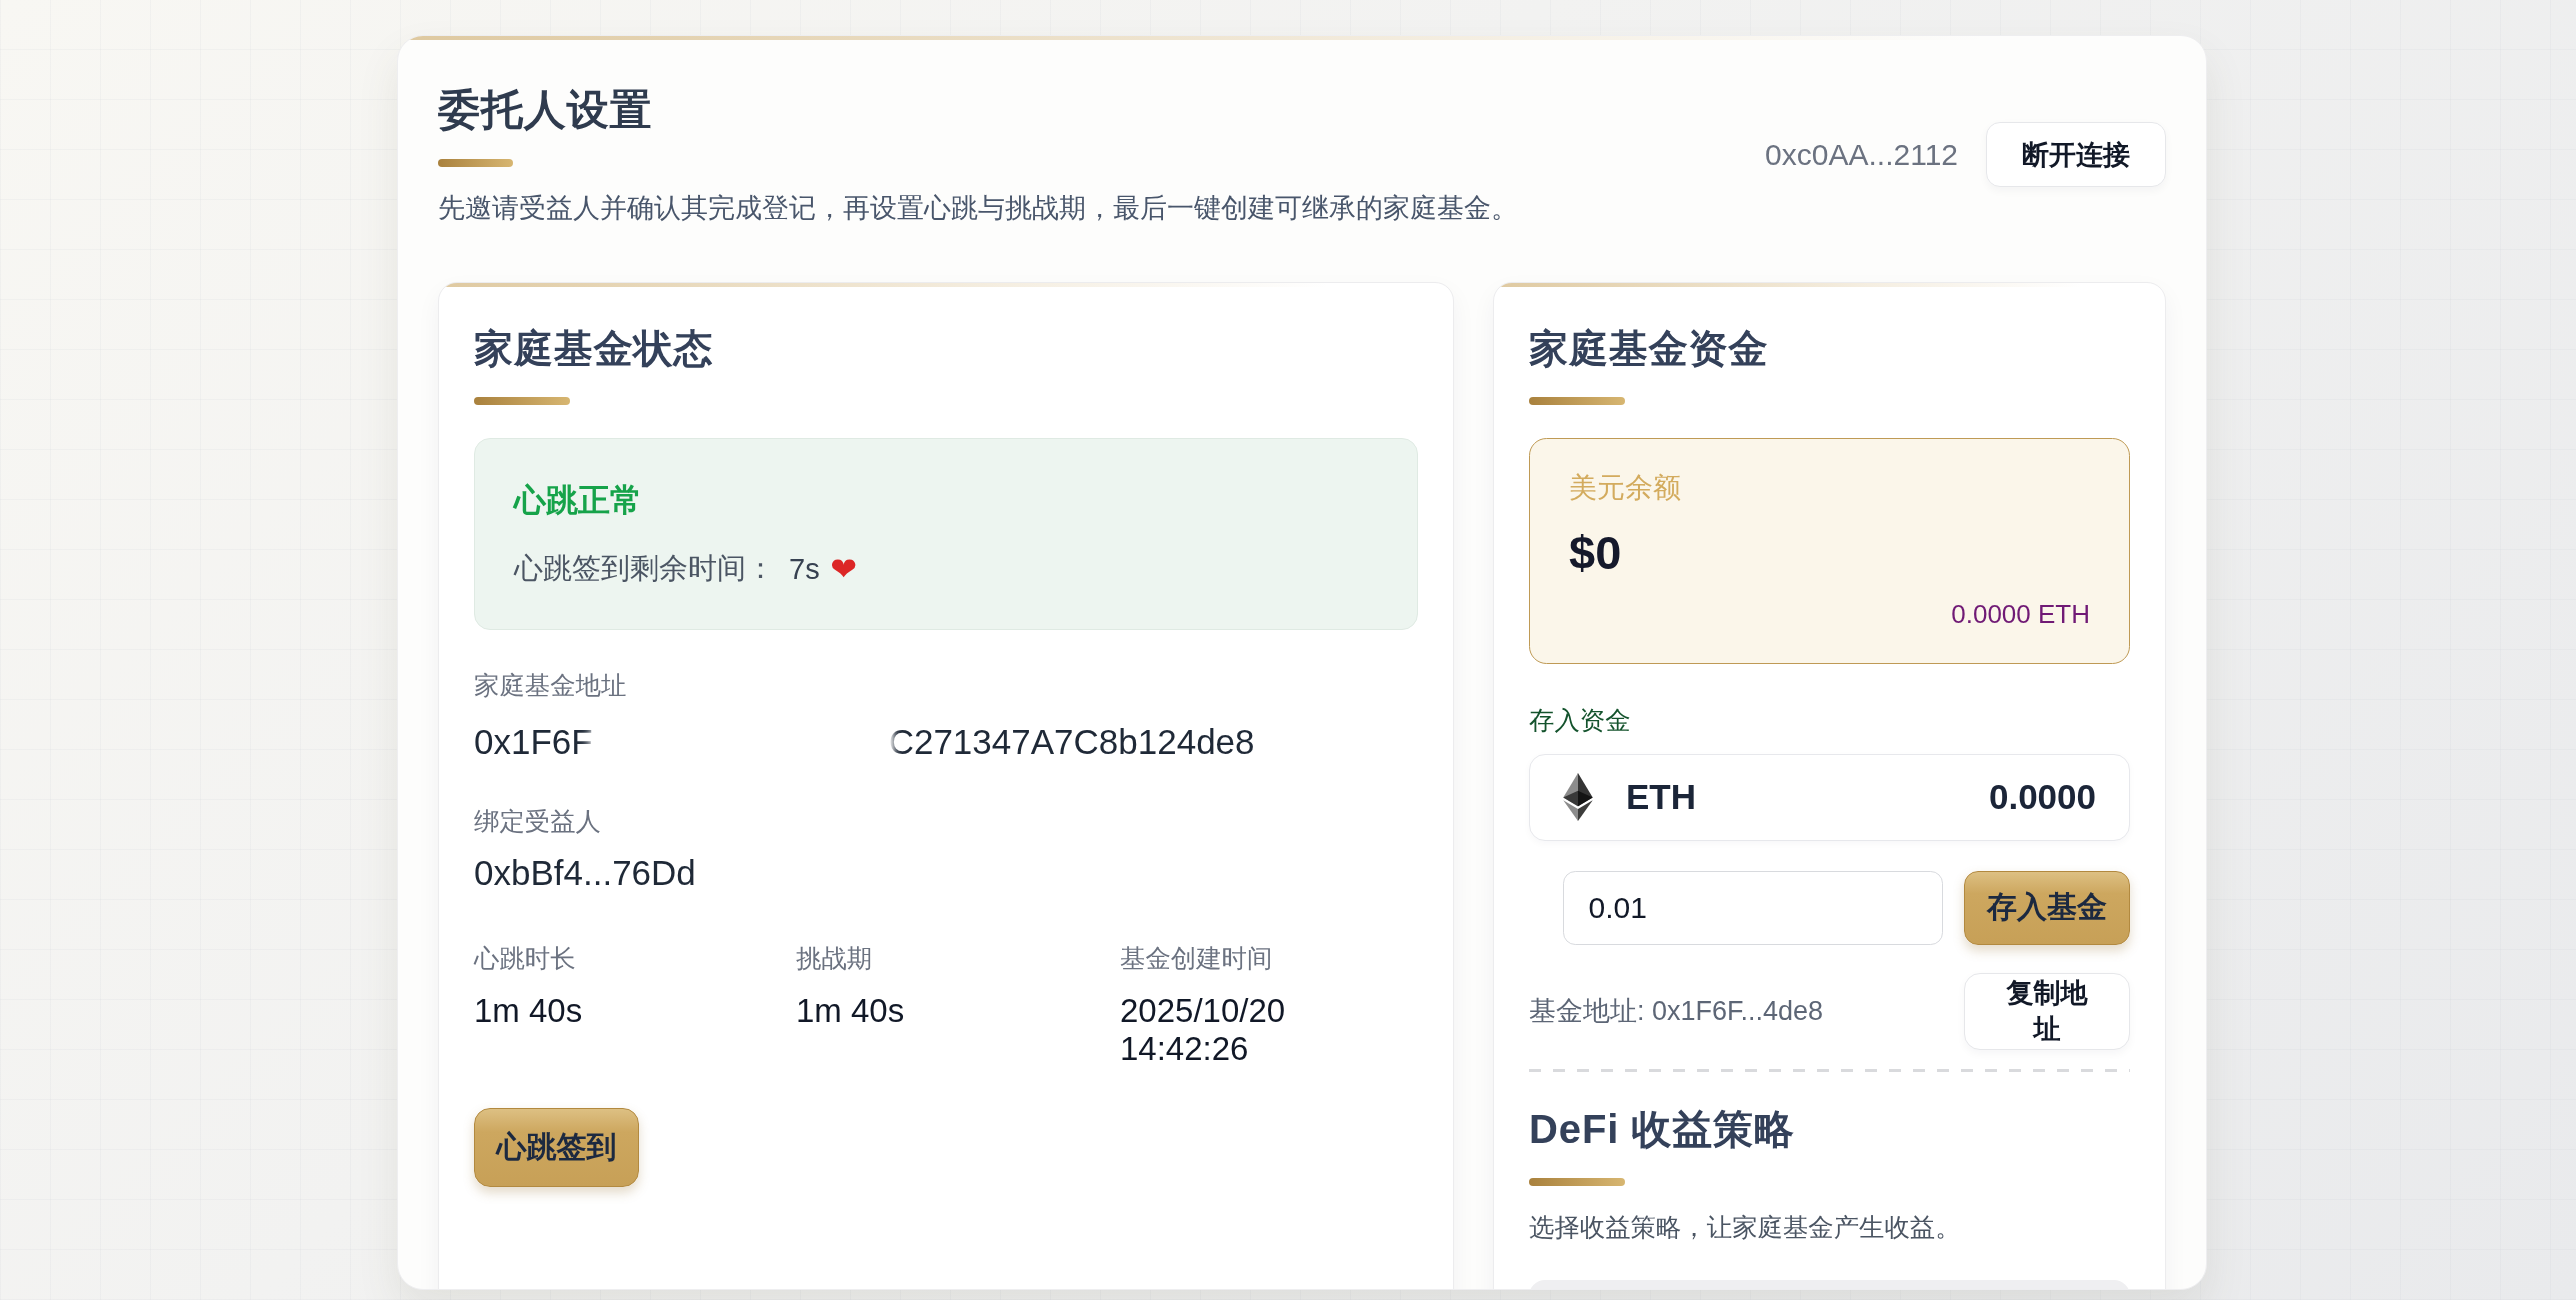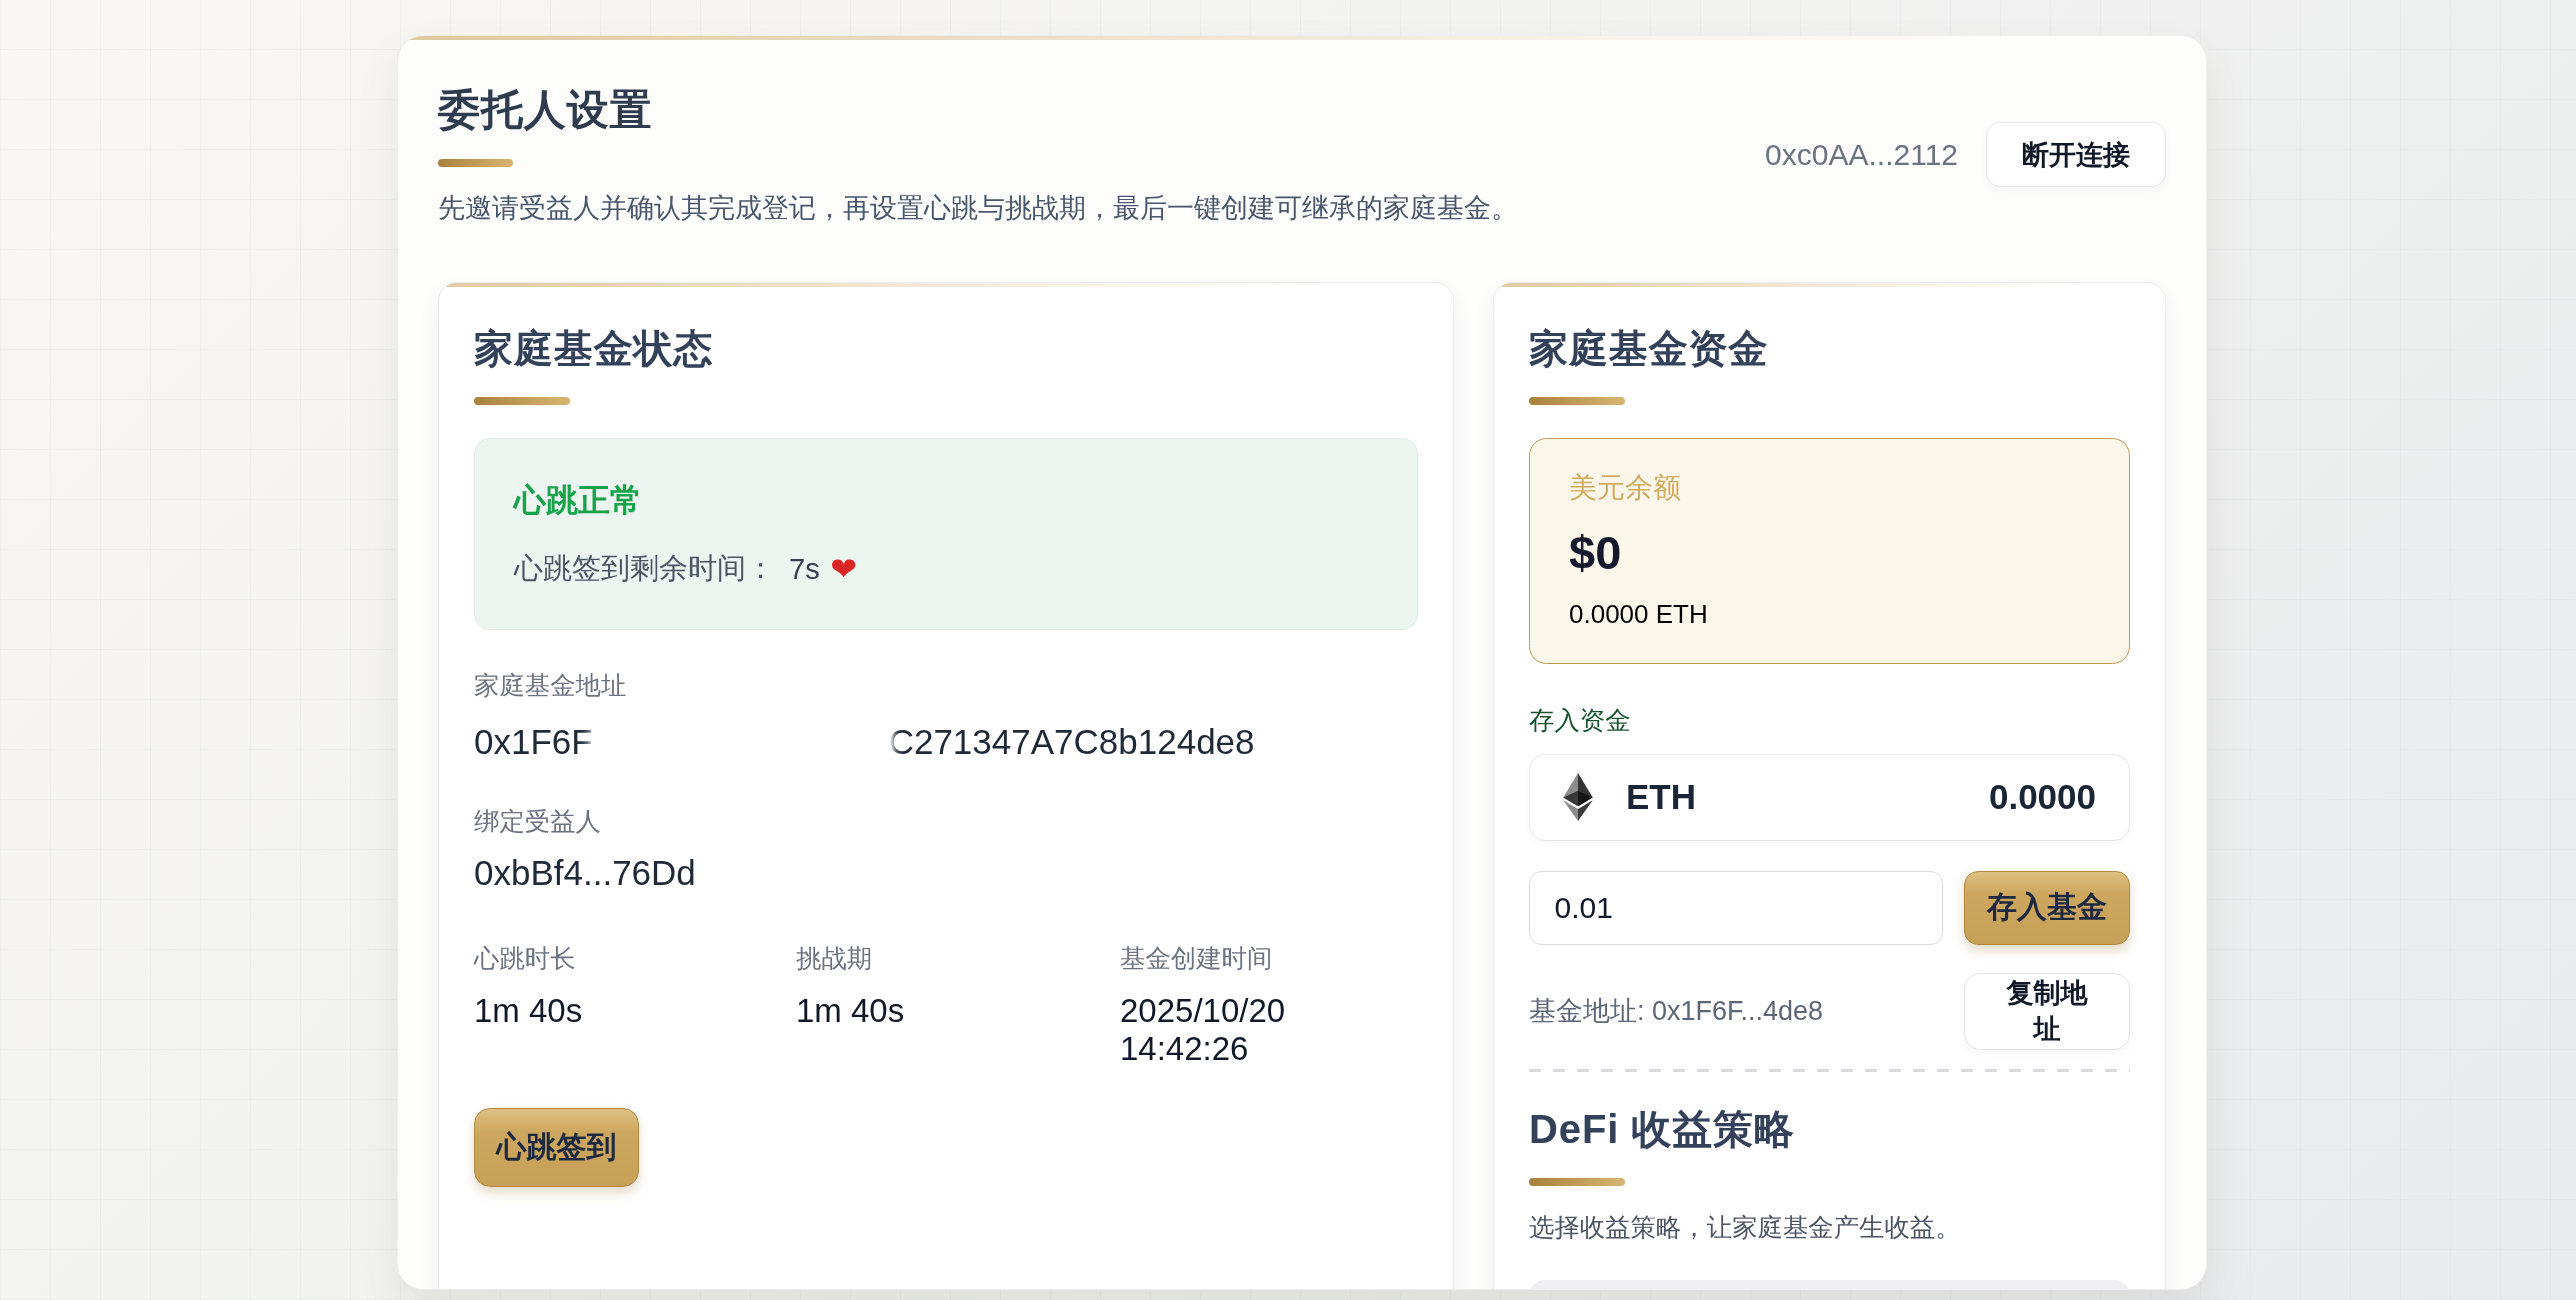--- a/index.html
+++ b/index.html
@@ -88,34 +88,34 @@
     box-shadow:0 5.3px 10.5px rgba(150,115,50,0.25);
   }
   .hb-btn { margin-top:40px; width:165px; height:79px; }
   
   .balance-box {
     margin-top:33px; background:#fbf6ea; border:1.8px solid #bf9a55;
     border-radius:17.5px; padding:30px 39px 33px 39px;
   }
   .balance-label { font-size:28px; color:#d3ab5e; }
   .balance-usd { font-size:47px; font-weight:700; color:#15192b; margin-top:17.5px; }
-  .balance-eth { font-size:26px; color:#000000; margin-top:19px; }
+  .balance-eth { font-size:26px; color:#701a75; margin-top:19px;text-align:right; }
   .deposit-label { margin-top:40px; font-size:25.4px; color:#14532d; }
   .token-row {
     margin-top:16px; height:87px; border:1.8px solid #e7e8ec; border-radius:16px;
     display:flex; align-items:center; padding:0 33px; gap:33px; background:#fff;
     box-shadow:0 2.6px 7px rgba(30,30,50,0.03);
   }
   .token-symbol { font-size:35px; font-weight:600; color:#1b2538; }
   .token-balance { margin-left:auto; font-size:35px; font-weight:600; color:#1b2538; }
   .amount-row { margin-top:30px; display:flex; gap:21px; }
   .amount-input {
     flex:1; height:74px; border:1.8px solid #d8dade; border-radius:12.3px;
     padding:0 24.5px; font-size:30px; color:#111827; font-family:inherit; background:#fff;
-    outline:none; min-width:0;
+    outline:none; min-width:0;margin-left:34px;
   }
   .deposit-btn { width:166px; height:74px; border-radius:14px; flex:none; }
   .fundaddr-row { margin-top:28px; display:flex; align-items:center; }
   .fundaddr-text { font-size:27px; color:#5d6676; }
   .copy-btn { margin-left:auto; width:166px; height:77px; border-radius:16px; flex:none; }
   .dashed-divider {
     margin-top:19px; height:3.5px;
     background-image:repeating-linear-gradient(90deg,#d9dadd 0 12.3px, transparent 12.3px 24px);
   }
   .defi-title { margin-top:30px; font-size:40px; font-weight:700; color:#34415a; letter-spacing:0.9px; }

